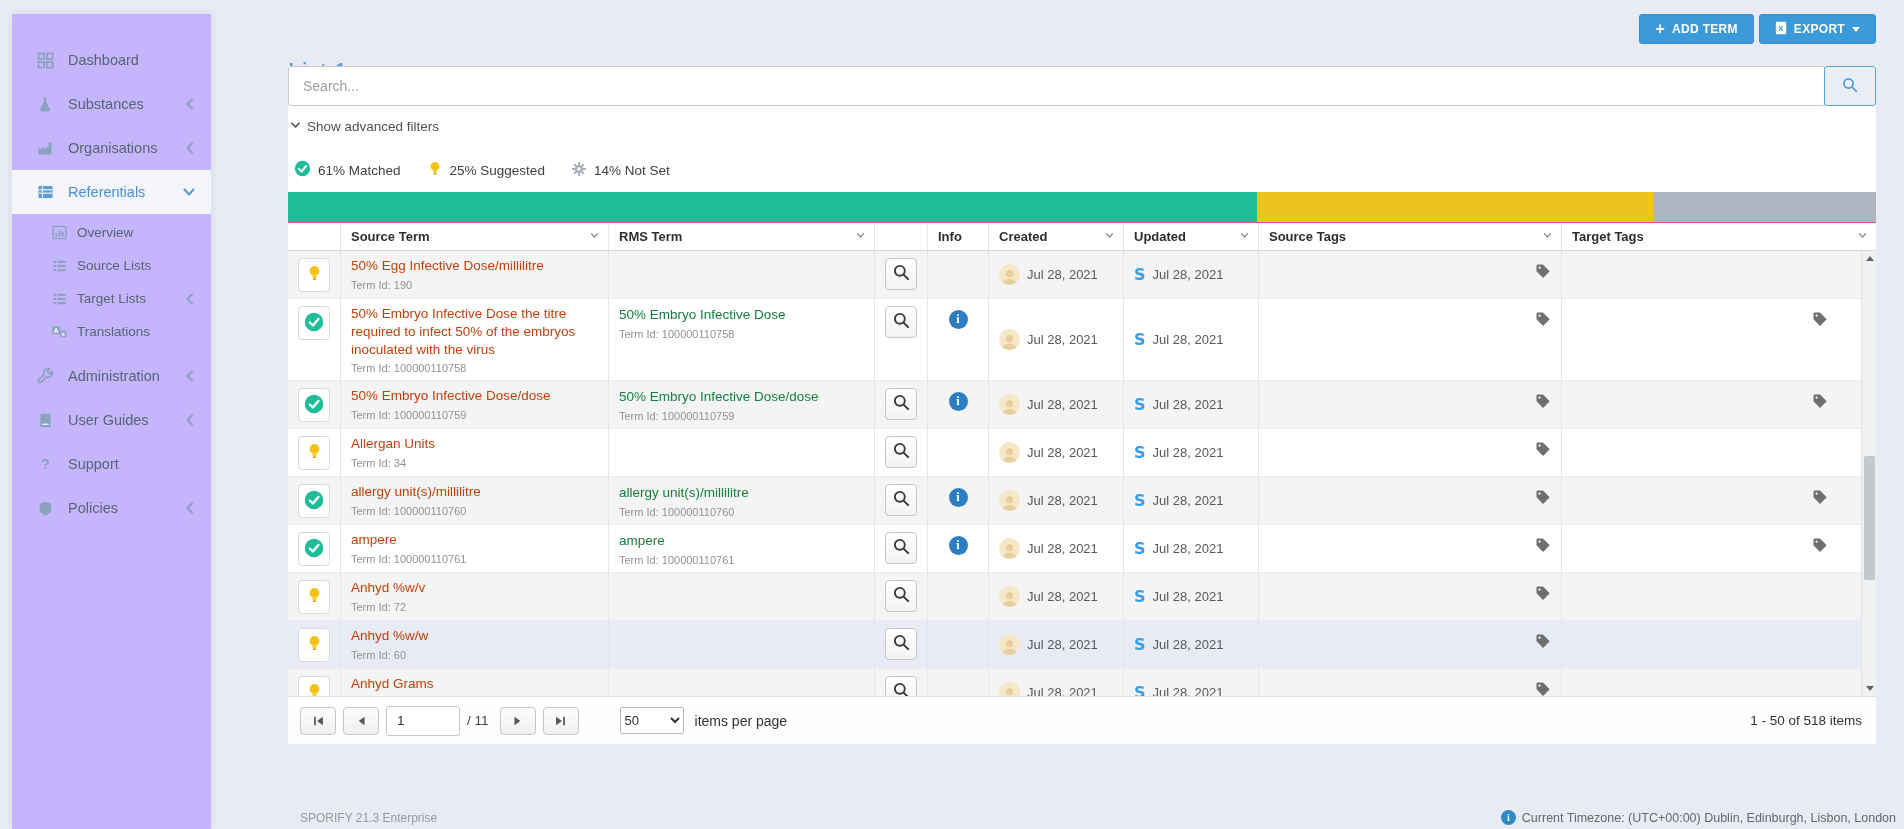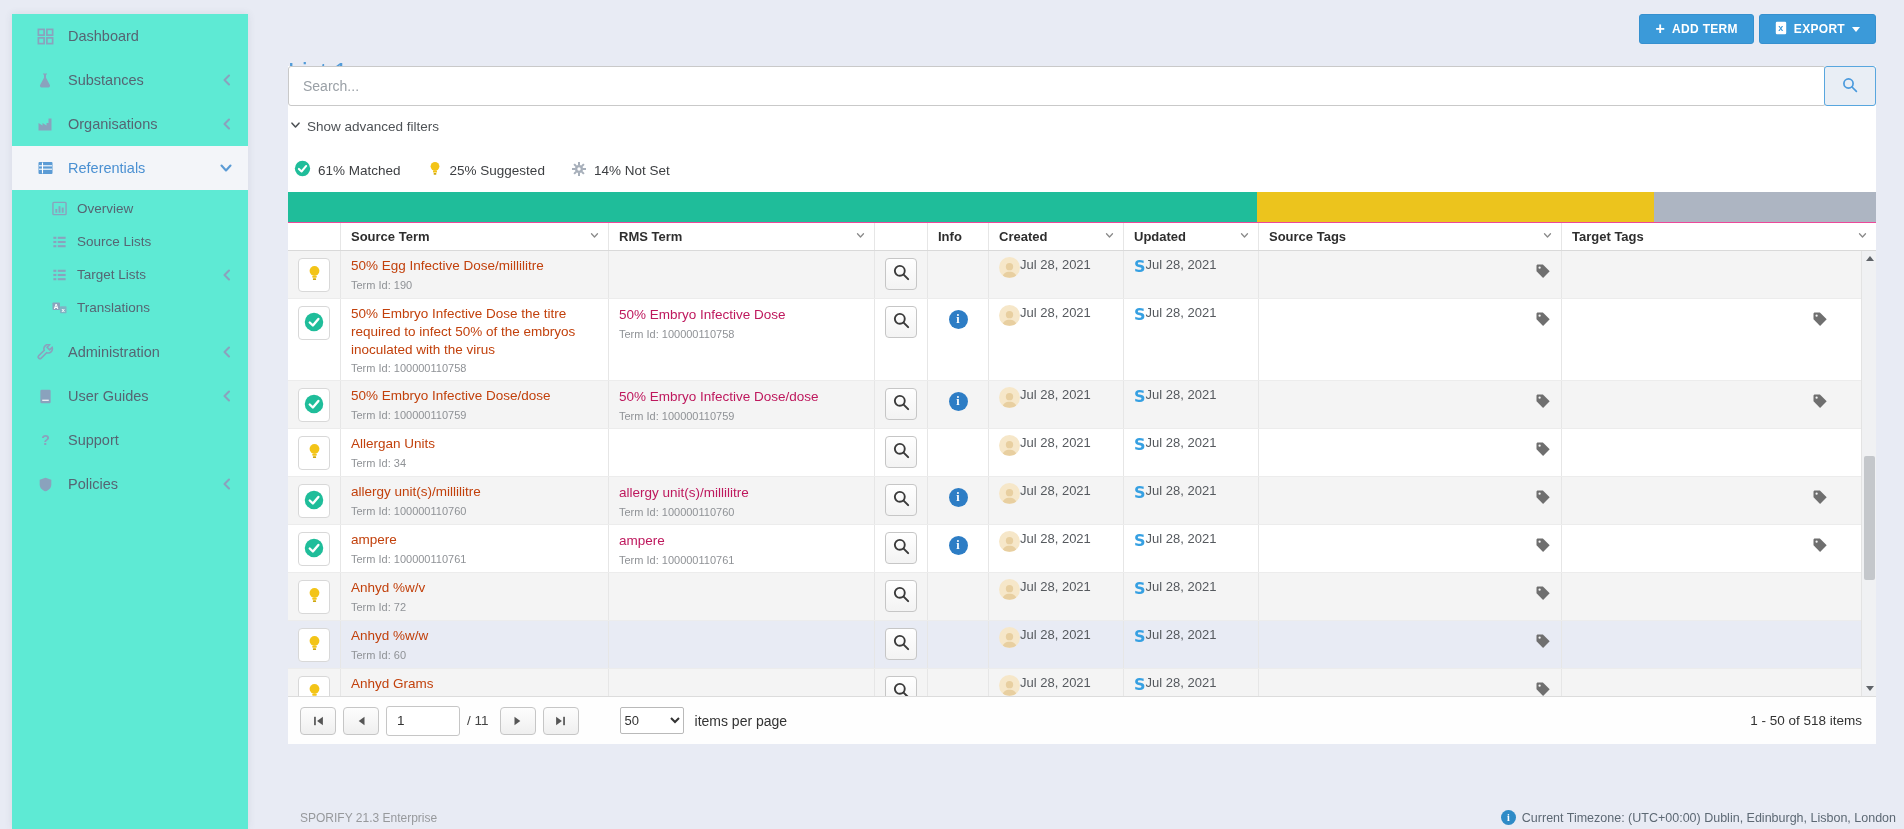--- a/index.html
+++ b/index.html
@@ -1,21 +1,21 @@
 <!DOCTYPE html>
 <html><head>
 <meta charset="utf-8">
 <style>
   * { margin:0; padding:0; box-sizing:border-box; }
   html,body { width:1904px; height:829px; overflow:hidden;
     font-family:"Liberation Sans", sans-serif; background:#e8ebf4; color:#444; }
 
   
-  .sidebar { position:absolute; left:12px; top:14px; bottom:0; width:236px;
-    background:#5eead4; box-shadow:0 0 8px rgba(60,70,90,.10); z-index:2; padding-top:0; }
+  .sidebar { position:absolute; left:12px; top:14px; bottom:0; width:199px;
+    background:#c4b5fd; box-shadow:0 0 8px rgba(60,70,90,.10); z-index:2; padding-top:24px; }
   .side-item { display:flex; align-items:center; gap:14px; padding:13px 16px 13px 24px;
     font-size:14.5px; color:#566573; cursor:pointer; }
   .side-item .ico { width:18px; height:18px; flex:0 0 18px; display:flex; align-items:center; justify-content:center; }
   .side-item .chev { margin-left:auto; display:flex; }
   .side-item.active { background:#f3f5f9; color:#4a90d2; }
   .side-sub { padding:2px 0 6px 0; }
   .side-sub .side-item { padding:9px 16px 9px 40px; font-size:13.5px; gap:10px; }
   .side-sub .ico { width:15px; height:15px; flex:0 0 15px; }
 
   
@@ -54,27 +54,27 @@
   .th:last-child { border-right:none; }
   .tbody { height:445px; overflow:hidden; position:relative; }
   .tr { border-bottom:1px solid #ececec; }
   .tr:nth-child(odd) { background:#f4f4f4; }
   .td { border-right:1px solid #e6e6e6; padding:6px 10px; min-height:45px; }
   .td:last-child { border-right:none; }
   .td-top-center { display:flex; align-items:flex-start; justify-content:center; padding-top:7px; }
   .status-btn { width:36px; height:34px; background:#fff; border:1px solid #d8d8d8; border-radius:4px;
     display:flex; align-items:center; justify-content:center; cursor:pointer; }
   .term-link { font-size:13.5px; color:#c2410c; line-height:1.32; text-decoration:none; cursor:pointer; display:block; }
-  .term-green { font-size:13.5px; color:#be185d; line-height:1.32; }
+  .term-green { font-size:13.5px; color:#15803d; line-height:1.32; }
   .term-id { font-size:11px; color:#8f9296; margin-top:4px; }
   .zoom-btn { width:36px; height:32px; background:linear-gradient(#ffffff,#f3f3f3); border:1px solid #c6c6c6;
     border-radius:4px; display:flex; align-items:center; justify-content:center; cursor:pointer; }
   .info-dot { width:19px; height:19px; border-radius:50%; background:#2d7dc5; color:#fff; font-size:12px;
     font-weight:bold; display:flex; align-items:center; justify-content:center; font-family:"Liberation Serif", serif; }
-  .date-cell { display:flex; align-items:flex-start; font-size:13px; color:#55595e; }
+  .date-cell { display:flex; align-items:center; gap:7px; font-size:13px; color:#55595e; }
   .avatar { width:21px; height:21px; border-radius:50%; background:#f6e7c9; overflow:hidden; display:flex; align-items:flex-end; justify-content:center; }
   .s-logo { font-size:16px; font-weight:bold; color:#36a0e2; font-family:"DejaVu Sans", sans-serif; }
   .tag-cell { display:flex; justify-content:flex-end; align-items:flex-start; padding-top:12px; }
   .td-ttags.tag-cell { padding-right:48px; }
 
   
   .vscroll { position:absolute; top:0; right:0; width:15px; height:100%; background:#f0f1f3; border-left:1px solid #e3e3e3; }
   .vscroll .arr { position:absolute; left:0; width:15px; height:15px; display:flex; align-items:center; justify-content:center; }
   .vscroll .arr.up { top:0; } .vscroll .arr.down { bottom:0; }
   .vscroll .thumb { position:absolute; left:2px; width:11px; top:46%; height:28%; background:#c4c7cb; border-radius:2px; }

